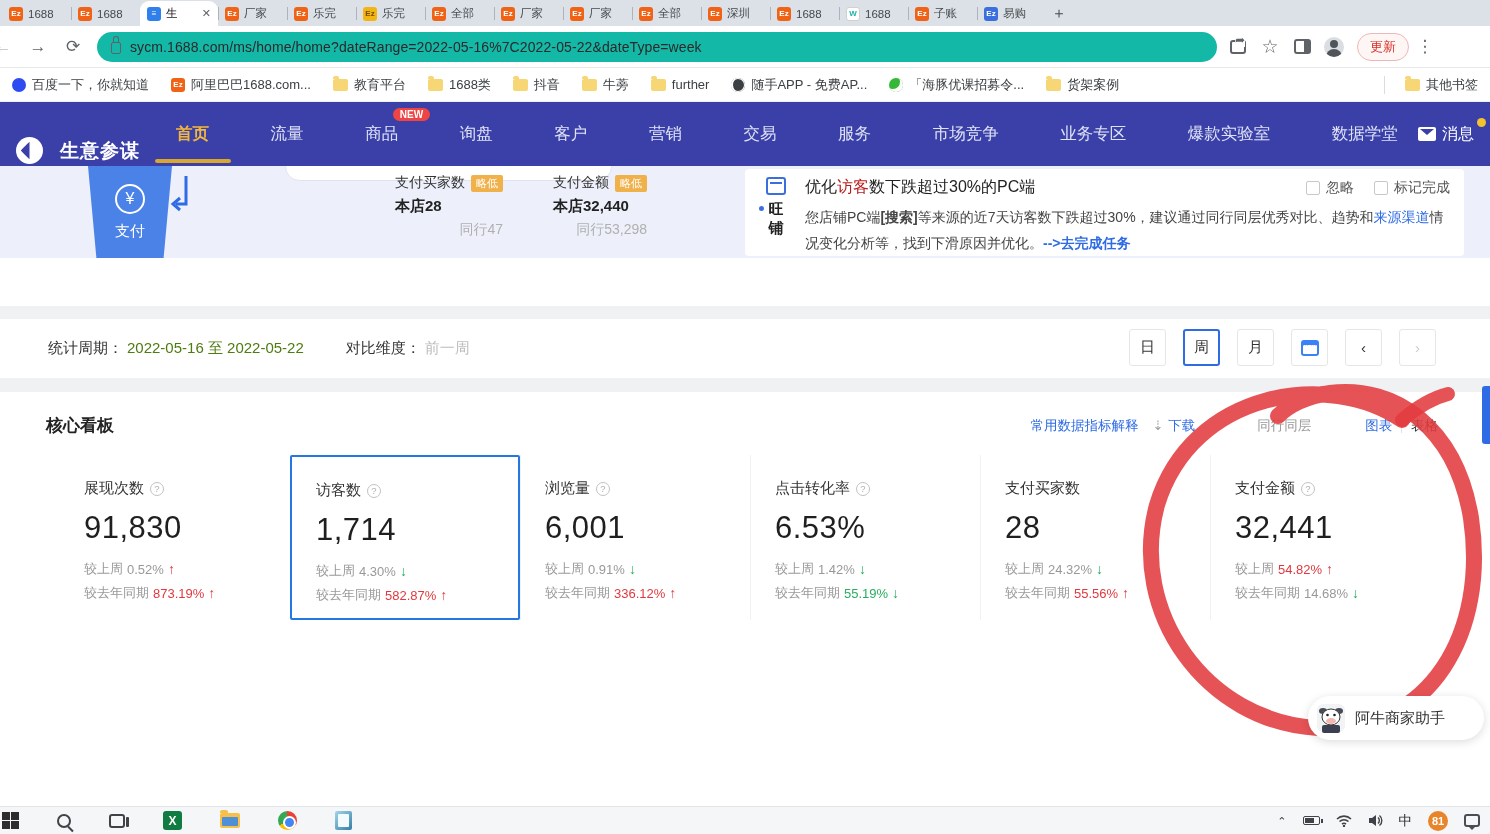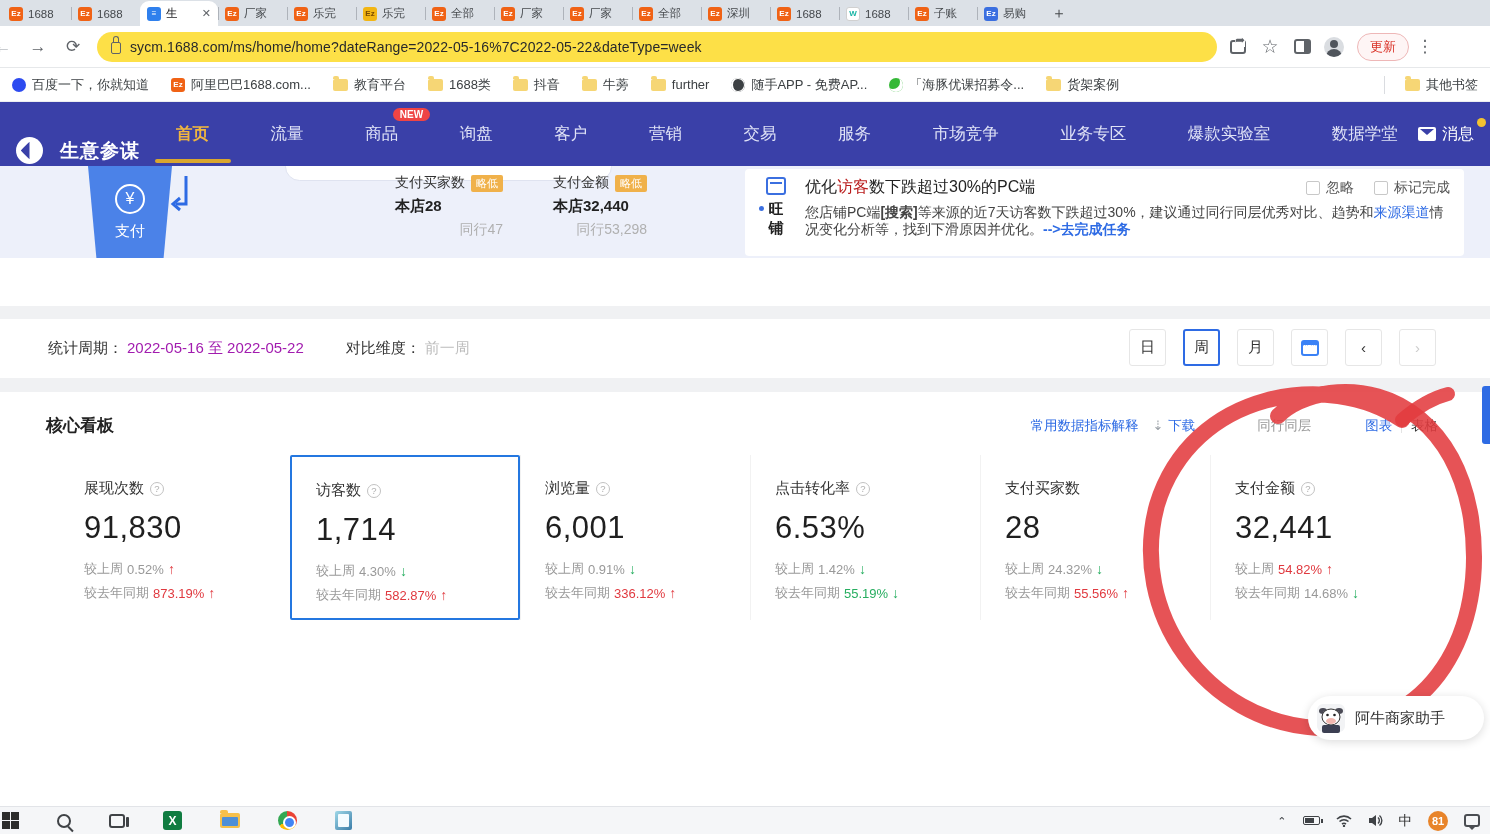--- a/index.html
+++ b/index.html
@@ -13,21 +13,21 @@
   .tab.active { background:#fff; border-radius:9px 9px 0 0; width:78px; color:#202124; }
   .tab.active::before { display:none; }
   .tab-fav { width:14px; height:14px; min-width:14px; border-radius:3px; color:#fff; font-size:8px; font-weight:bold; display:flex; align-items:center; justify-content:center; }
   .fav-orange{ background:#f06215; } .fav-yellow{ background:#f2b614; color:#7a4a00;} .fav-teal{ background:#fff; color:#19b5a5; border:1px solid #d0d0d0;} .fav-blue{ background:#3b6fe0; } .fav-doc{ background:#2f80ed; }
   .tab-close { margin-left:auto; font-size:11px; color:#5f6368; }
   .newtab-btn { width:26px; height:26px; font-size:15px; color:#44474a; display:flex; align-items:center; justify-content:center; }
 
   .toolbar { position:absolute; top:26px; left:0; width:100%; height:42px; background:#fff; display:flex; align-items:center; gap:13px; padding:0 10px 0 0; border-bottom:1px solid #e6e8ea; }
   .tb-ico { font-size:17px; color:#5f6368; width:22px; text-align:center; }
   .tb-back { color:#b9bdc1; margin-left:-8px; }
-  .urlbox { width:1120px; height:30px; background:#fde047; border-radius:15px; display:flex; align-items:center; gap:9px; padding:12px 14px; }
+  .urlbox { width:1120px; height:30px; background:#14b8a6; border-radius:15px; display:flex; align-items:center; gap:9px; padding:12px 14px; }
   .lock-ico { width:10px; height:12px; border:1.6px solid #5f6368; border-radius:2px; position:relative; margin-top:3px; }
   .lock-ico::before { content:""; position:absolute; left:1px; top:-7px; width:4px; height:6px; border:1.6px solid #5f6368; border-bottom:none; border-radius:4px 4px 0 0; }
   .url-text { font-size:14px; color:#28292b; letter-spacing:.1px; }
   .update-pill { border:1px solid #eeb7b7; background:#fef5f5; color:#d93025; font-size:13px; border-radius:14px; padding:4px 12px; white-space:nowrap; }
   .avatar-ico { width:20px; height:20px; border-radius:50%; background:#dadde1; position:relative; overflow:hidden; }
   .avatar-ico::before{ content:""; position:absolute; top:3px; left:6px; width:8px; height:8px; border-radius:50%; background:#50555c;}
   .avatar-ico::after{ content:""; position:absolute; top:12px; left:2px; width:16px; height:10px; border-radius:8px 8px 0 0; background:#50555c;}
   .sidepanel-ico { width:17px; height:15px; border:2px solid #5f6368; border-radius:3px; position:relative; }
   .sidepanel-ico::before { content:""; position:absolute; right:0; top:0; bottom:0; width:5px; background:#5f6368; }
   .share-ico { width:16px; height:14px; border:2px solid #5f6368; border-radius:3px; position:relative; }
@@ -73,31 +73,31 @@
   .stat-peer { font-size:14px; color:#b0b0b0; margin-top:5px;text-align:right; }
 
   .task-card { position:absolute; left:745px; top:3px; width:719px; height:87px; background:#fff; border-radius:4px; padding:8px 16px 8px 14px; }
   .task-left { position:absolute; left:14px; top:8px; width:34px; display:flex; flex-direction:column; align-items:center; gap:2px; }
   .shop-ico { width:20px; height:18px; border:2px solid #3b6fe0; border-radius:3px; position:relative; margin-bottom:2px; }
   .shop-ico::before { content:""; position:absolute; left:2px; right:2px; top:3px; height:2px; background:#3b6fe0; }
   .task-source { font-size:15px; font-weight:bold; color:#222; line-height:19px; position:relative; }
   .task-source::before { content:""; position:absolute; left:-10px; top:7px; width:5px; height:5px; border-radius:50%; background:#3b6fe0; }
   .task-main { margin-left:46px; }
   .task-title { font-size:16px; color:#222; font-weight:500; }
-  .task-body { font-size:14px; color:#444; line-height:17px; margin-top:6px; width:648px; }
+  .task-body { font-size:14px; color:#444; line-height:26px; margin-top:6px; width:648px; }
   .seg-red { color:#b91c1c; } .seg-link { color:#2e6be4; } .seg-bold { font-weight:bold; }
   .task-actions { position:absolute; right:14px; top:10px; display:flex; gap:20px; font-size:14px; color:#555; }
   .chk { display:flex; align-items:center; gap:6px; }
   .chk-box { width:14px; height:14px; border:1px solid #c8c8c8; border-radius:2px; background:#fff; }
 
   .gray-band1 { position:absolute; top:140px; left:0; width:100%; height:13px; background:#f0f1f3; }
   .gray-band2 { position:absolute; top:212px; left:0; width:100%; height:14px; background:#f0f1f3; }
 
   .period-row { position:absolute; top:153px; left:0; width:100%; height:59px; background:#fff; display:flex; align-items:center; padding-left:48px; font-size:15px; }
-  .period-label { color:#333; } .period-val { color:#a21caf; margin-left:4px; }
+  .period-label { color:#333; } .period-val { color:#4d7c0f; margin-left:4px; }
   .compare-label { color:#333; margin-left:42px; } .compare-val { color:#bdbdbd; margin-left:4px; }
   .gran-group { position:absolute; right:54px; top:163px; display:flex; gap:17px; }
   .gran-btn { width:37px; height:37px; border:1px solid #e6e6e6; border-radius:3px; background:#fff; display:flex; align-items:center; justify-content:center; font-size:15px; color:#333; }
   .gran-btn.active { border:2px solid #2e6be4; }
   .gran-btn.disabled { color:#ccc; }
   .cal-ico { width:18px; height:16px; background:#3b82f6; border-radius:3px; position:relative; }
   .cal-ico::before { content:""; position:absolute; left:2px; right:2px; top:5px; bottom:2px; background:#fff; border-radius:1px; }
   .cal-ico::after { content:"··· ···"; position:absolute; left:2px; top:3px; font-size:6px; color:#3b82f6; letter-spacing:0; line-height:5px; width:14px; }
 
   .board { position:absolute; top:226px; left:0; width:100%; height:414px; background:#fff; }

